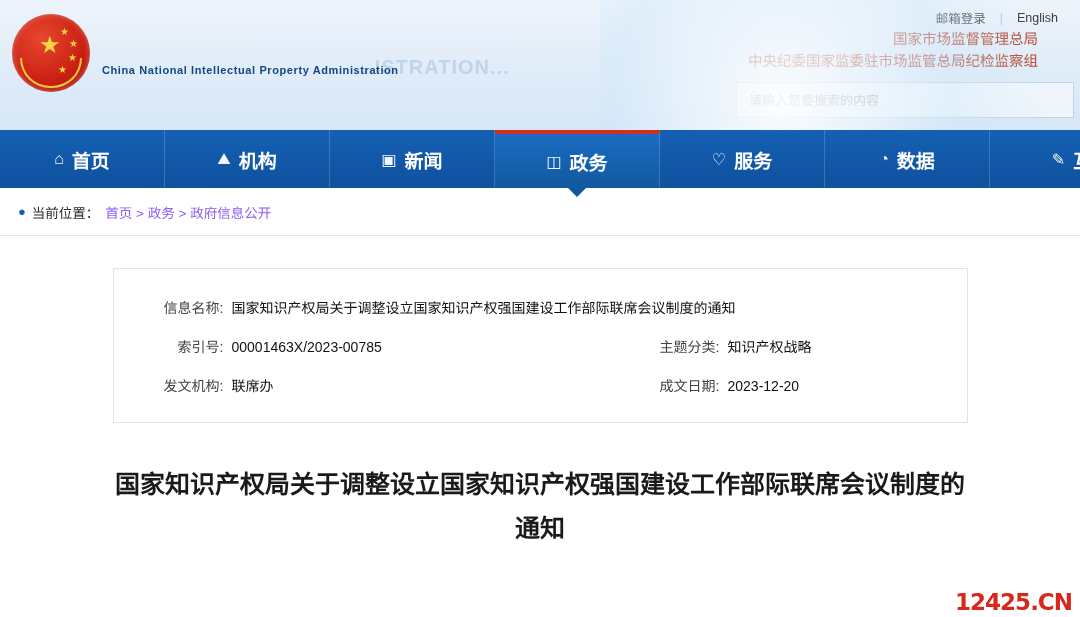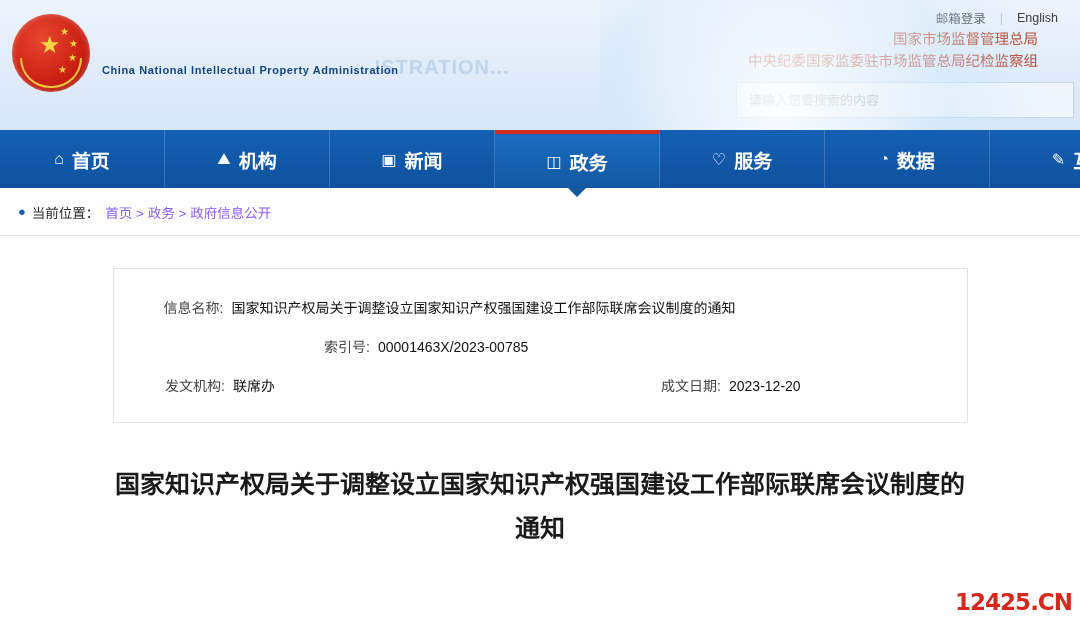--- a/index.html
+++ b/index.html
@@ -180,21 +180,20 @@
     border: 1px solid #e3e3e3;
     padding: 18px 30px 18px 30px;
     background: #fff;
   }
   .info-row {
     display: flex;
     align-items: center;
     height: 39px;
     font-size: 14px;
     color: #333;
-    justify-content: center;
   }
   .info-cell { display: flex; align-items: baseline; }
   .info-cell.left  { width: 500px; }
   .info-cell.right { width: 290px; }
   .info-cell.full  { width: 100%; }
   .info-label {
     color: #444;
     text-align: right;
     white-space: nowrap;
   }
@@ -310,20 +309,24 @@
         <span class="info-label">信息名称:</span>
         <span class="info-value">国家知识产权局关于调整设立国家知识产权强国建设工作部际联席会议制度的通知</span>
       </div>
     </div>
 
     <div class="info-row">
       <div class="info-cell left">
         <span class="info-label">索引号:</span>
         <span class="info-value">00001463X/2023-00785</span>
       </div>
+      <div class="info-cell right">
+        <span class="info-label">主题分类:</span>
+        <span class="info-value">知识产权战略</span>
+      </div>
     </div>
 
     <div class="info-row">
       <div class="info-cell left">
         <span class="info-label">发文机构:</span>
         <span class="info-value">联席办</span>
       </div>
       <div class="info-cell right">
         <span class="info-label">成文日期:</span>
         <span class="info-value">2023-12-20</span>

